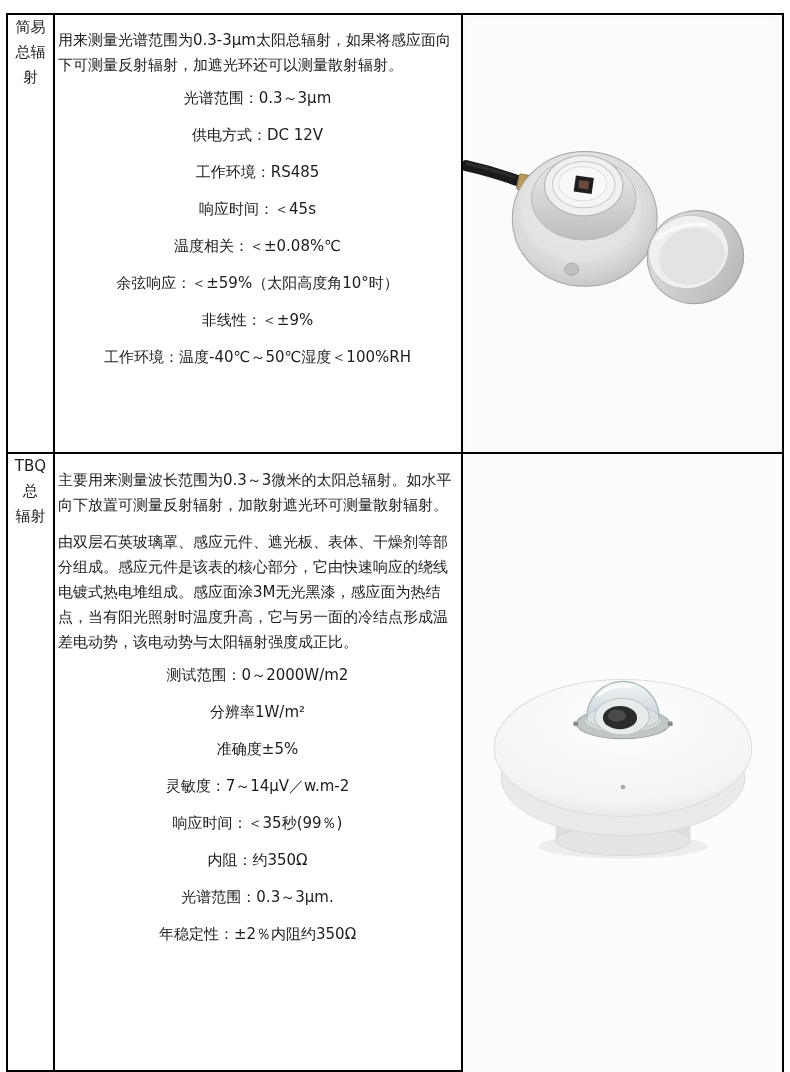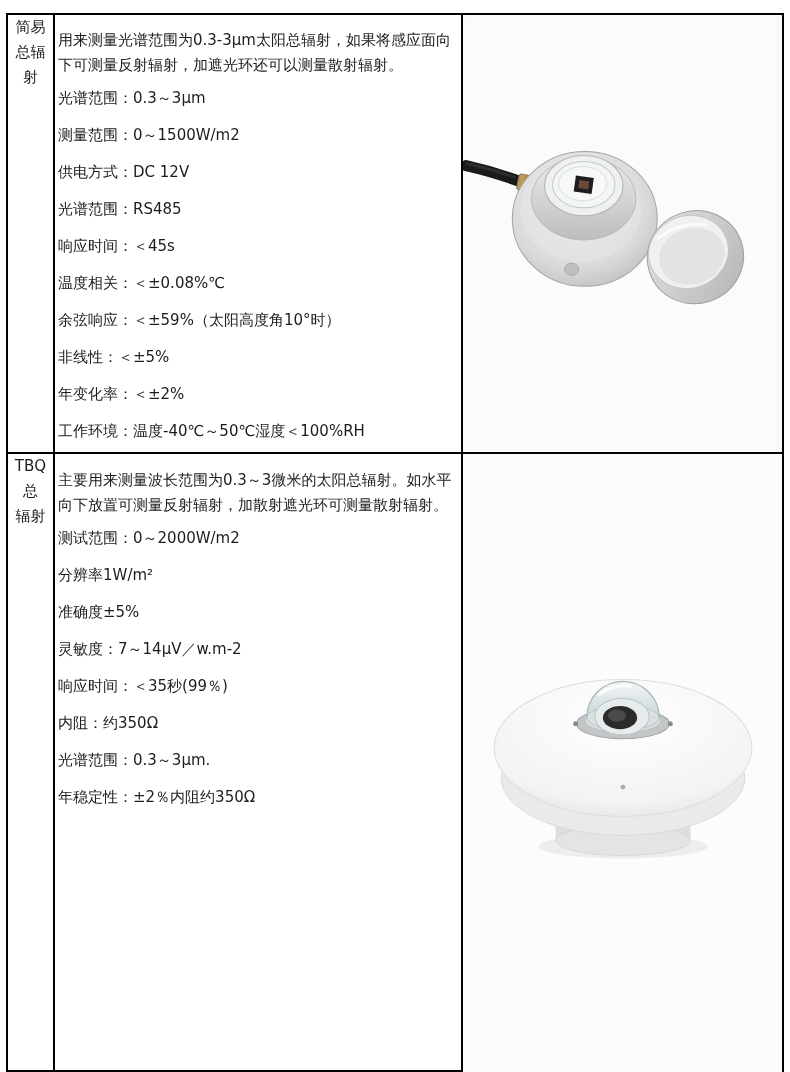--- a/index.html
+++ b/index.html
@@ -33,21 +33,21 @@
   }
   .text-cell {
     width: 408px; flex: 0 0 408px;
     border-right: 2px solid #000;
     box-sizing: border-box;
     padding: 13px 4px 0 3px;
     font-size: 15px;
     overflow: hidden;
   }
   .text-cell .para { margin: 0 0 12px 0; line-height: 25px; }
-  .text-cell .spec { margin: 0 0 20px 0; line-height: 17px; }
+  .text-cell .spec { margin: 0 0 20px 0; line-height: 17px; text-align: center; }
   .image-cell {
     flex: 1;
     display: flex; align-items: stretch; justify-content: stretch;
     overflow: hidden;
     background: #ffffff;
   }
   .image-cell svg { display: block; width: 100%; height: 100%; }
 </style>
 </head>
 <body>
@@ -57,28 +57,26 @@
 
     <div class="t-row first">
       <div class="label-cell">
         <span>简易
 总辐
 射</span>
       </div>
       <div class="text-cell">
         <p class="para">用来测量光谱范围为0.3-3μm太阳总辐射，如果将感应面向下可测量反射辐射，加遮光环还可以测量散射辐射。</p>
         <p class="spec">光谱范围：0.3～3μm</p>
-        <p class="spec">测量范围：0～1500W/m2</p>
         <p class="spec">供电方式：DC 12V</p>
-        <p class="spec">光谱范围：RS485</p>
+        <p class="spec">工作环境：RS485</p>
         <p class="spec">响应时间：＜45s</p>
         <p class="spec">温度相关：＜±0.08%℃</p>
         <p class="spec">余弦响应：＜±59%（太阳高度角10°时）</p>
-        <p class="spec">非线性：＜±5%</p>
-        <p class="spec">年变化率：＜±2%</p>
+        <p class="spec">非线性：＜±9%</p>
         <p class="spec">工作环境：温度-40℃～50℃湿度＜100%RH</p>
       </div>
       <div class="image-cell">
 
         <svg viewBox="0 0 317 435" preserveAspectRatio="xMidYMid slice" aria-hidden="true">
           <defs>
             <radialGradient id="flangeG" cx="45%" cy="38%" r="70%">
               <stop offset="0%" stop-color="#f4f4f4"></stop>
               <stop offset="70%" stop-color="#d9d9d9"></stop>
               <stop offset="100%" stop-color="#bcbcbc"></stop>
@@ -132,20 +130,21 @@
       </div>
     </div>
 
     <div class="t-row second">
       <div class="label-cell">
         <span>TBQ总
 辐射</span>
       </div>
       <div class="text-cell" style="padding-top:14px;">
         <p class="para">主要用来测量波长范围为0.3～3微米的太阳总辐射。如水平向下放置可测量反射辐射，加散射遮光环可测量散射辐射。</p>
+        <p class="para">由双层石英玻璃罩、感应元件、遮光板、表体、干燥剂等部分组成。感应元件是该表的核心部分，它由快速响应的绕线电镀式热电堆组成。感应面涂3M无光黑漆，感应面为热结点，当有阳光照射时温度升高，它与另一面的冷结点形成温差电动势，该电动势与太阳辐射强度成正比。</p>
         <p class="spec">测试范围：0～2000W/m2</p>
         <p class="spec">分辨率1W/m²</p>
         <p class="spec">准确度±5%</p>
         <p class="spec">灵敏度：7～14μV／w.m-2</p>
         <p class="spec">响应时间：＜35秒(99％)</p>
         <p class="spec">内阻：约350Ω</p>
         <p class="spec">光谱范围：0.3～3μm.</p>
         <p class="spec">年稳定性：±2％内阻约350Ω</p>
       </div>
       <div class="image-cell">

